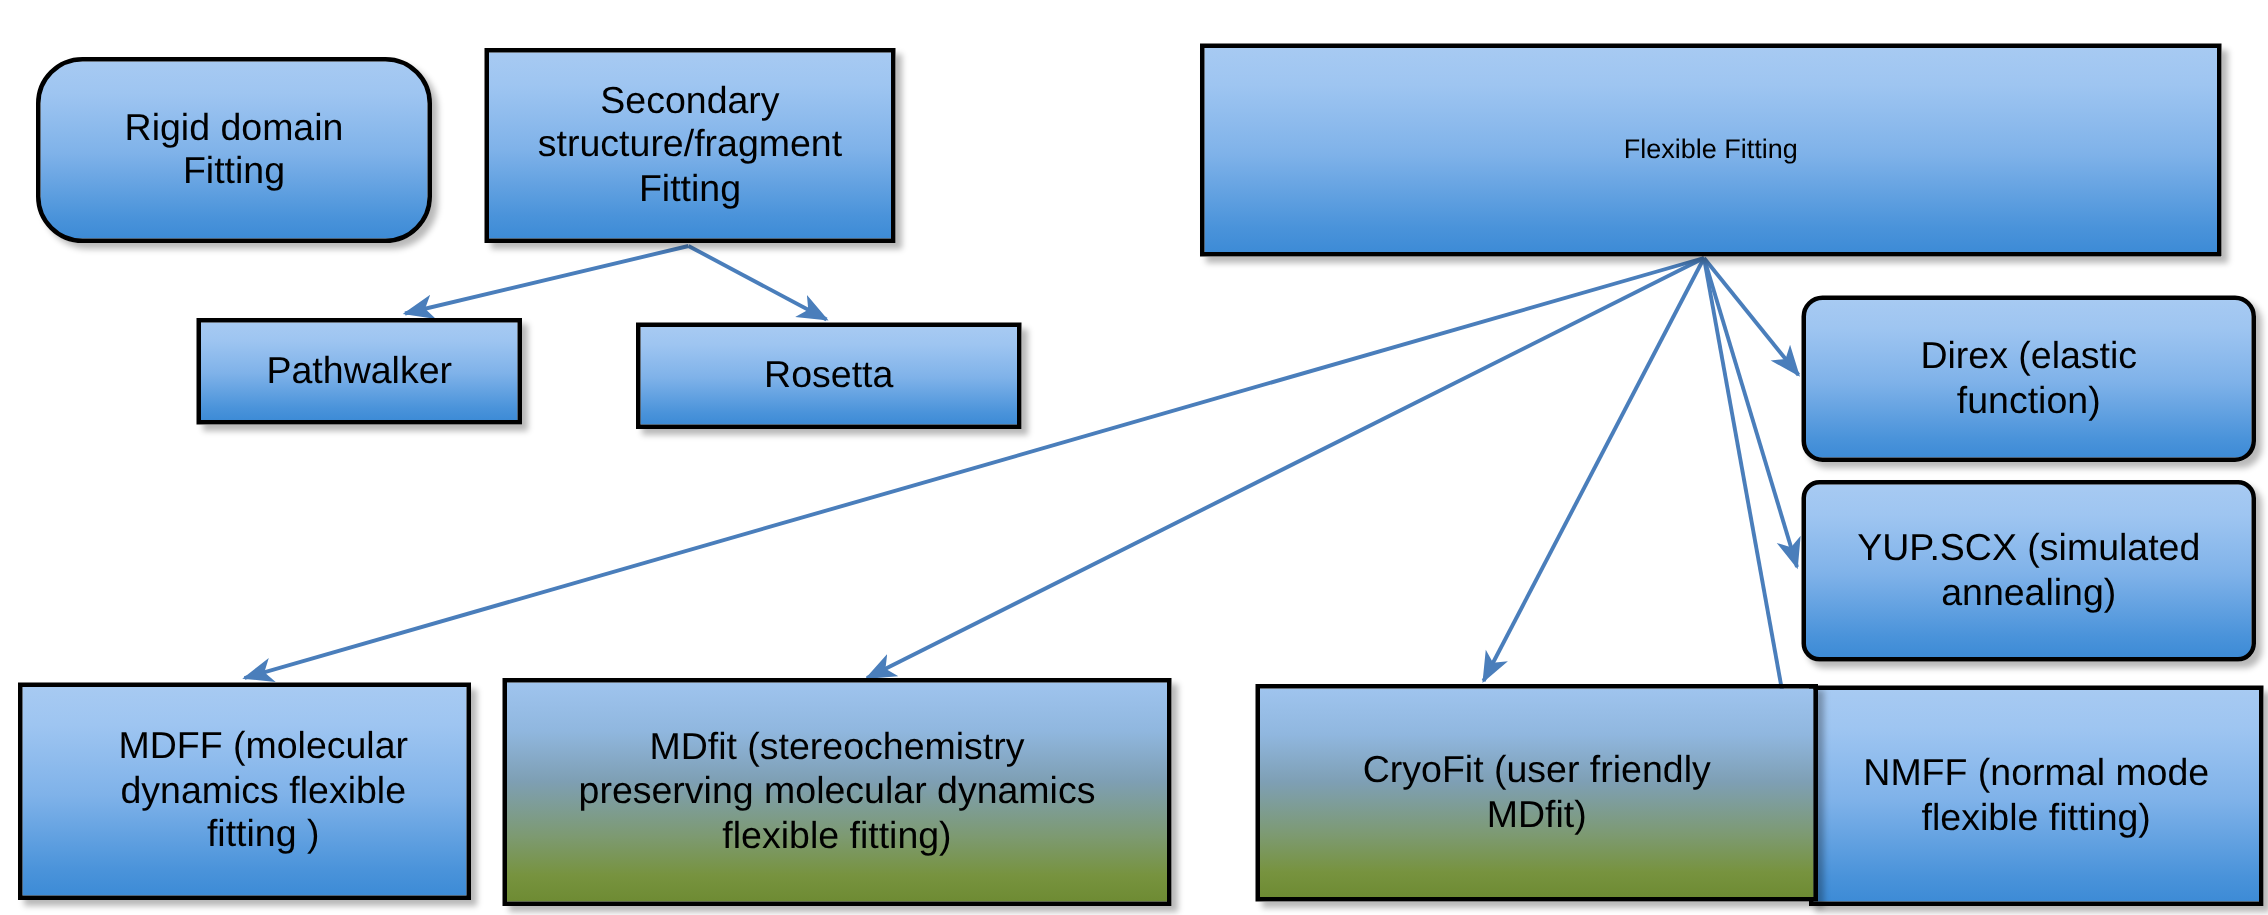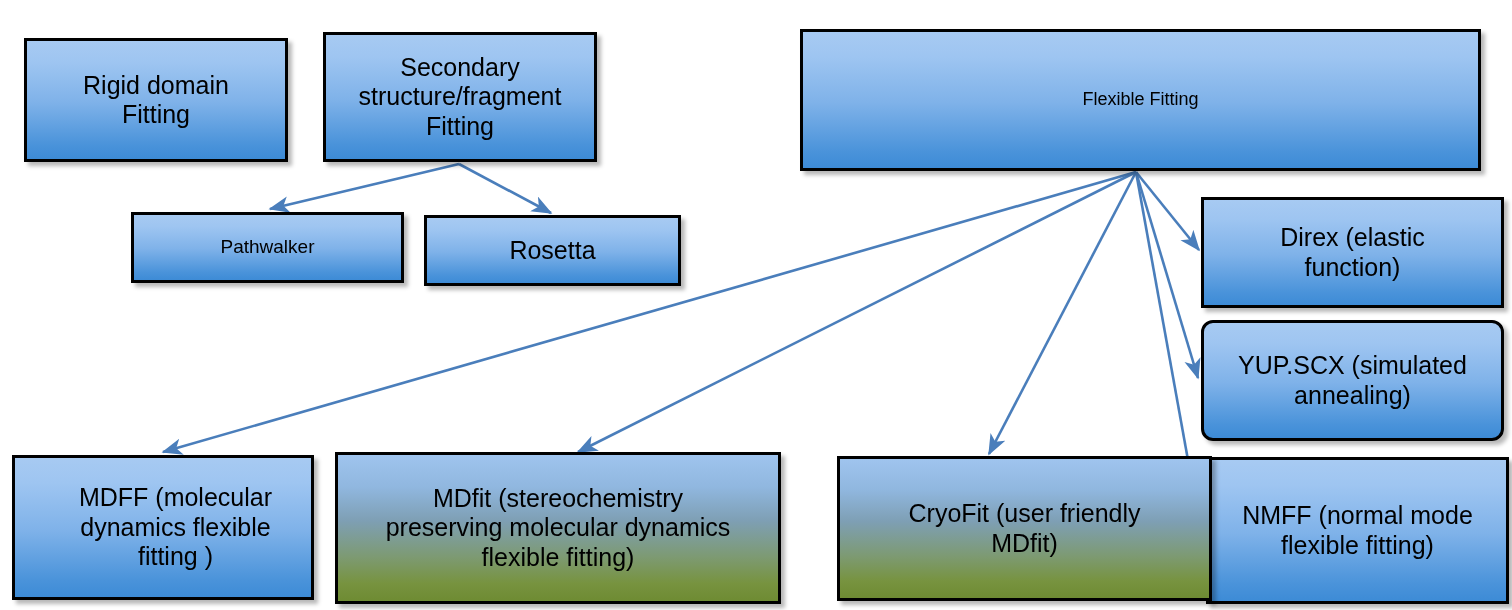--- a/index.html
+++ b/index.html
@@ -61,29 +61,29 @@
         <line x1="1136" y1="172" x2="163" y2="452" stroke="#4a7ebb" stroke-width="2.6" marker-end="url(#arrowhead)"></line>
         <line x1="1136" y1="172" x2="578" y2="452" stroke="#4a7ebb" stroke-width="2.6" marker-end="url(#arrowhead)"></line>
         <line x1="1136" y1="172" x2="989" y2="454" stroke="#4a7ebb" stroke-width="2.6" marker-end="url(#arrowhead)"></line>
         <line x1="1136" y1="172" x2="1199" y2="521" stroke="#4a7ebb" stroke-width="2.6" marker-end="url(#arrowhead)"></line>
         <line x1="1136" y1="172" x2="1198" y2="378" stroke="#4a7ebb" stroke-width="2.6" marker-end="url(#arrowhead)"></line>
         <line x1="1136" y1="172" x2="1199" y2="250" stroke="#4a7ebb" stroke-width="2.6" marker-end="url(#arrowhead)"></line>
       </g>
   </svg>
 
   <div id="node-layer">
-      <div class="node fill-blue" style="left: 24px; top: 38px; width: 264px; height: 124px; font-size: 25px;">Rigid domain
+      <div class="node fill-blue" style="left: 24px; top: 38px; width: 264px; height: 124px; font-size: 25px; border-radius: 31px;">Rigid domain
 Fitting</div>
       <div class="node fill-blue" style="left: 323px; top: 32px; width: 274px; height: 130px; font-size: 25px;">Secondary
 structure/fragment
 Fitting</div>
       <div class="node fill-blue" style="left: 800px; top: 29px; width: 681px; height: 142px; font-size: 18px;">Flexible Fitting</div>
-      <div class="node fill-blue" style="left: 131px; top: 212px; width: 273px; height: 71px; font-size: 19px;">Pathwalker</div>
+      <div class="node fill-blue" style="left: 131px; top: 212px; width: 217px; height: 71px; font-size: 25px;">Pathwalker</div>
       <div class="node fill-blue" style="left: 424px; top: 215px; width: 257px; height: 71px; font-size: 25px;">Rosetta</div>
-      <div class="node fill-blue" style="left: 1201px; top: 197px; width: 303px; height: 111px; font-size: 25px;">Direx (elastic
+      <div class="node fill-blue" style="left: 1201px; top: 197px; width: 303px; height: 111px; font-size: 25px; border-radius: 14px;">Direx (elastic
 function)</div>
       <div class="node fill-blue" style="left: 1201px; top: 320px; width: 303px; height: 121px; font-size: 25px; border-radius: 12px;">YUP.SCX (simulated
 annealing)</div>
       <div class="node fill-blue" style="left: 1206px; top: 457px; width: 303px; height: 147px; font-size: 25px;">NMFF (normal mode
 flexible fitting)</div>
       <div class="node fill-blue" style="left: 12px; top: 455px; width: 302px; height: 145px; font-size: 25px; padding-left: 33px;">MDFF (molecular
 dynamics flexible
 fitting )</div>
       <div class="node fill-bluegreen" style="left: 335px; top: 452px; width: 446px; height: 152px; font-size: 25px;">MDfit (stereochemistry
 preserving molecular dynamics

